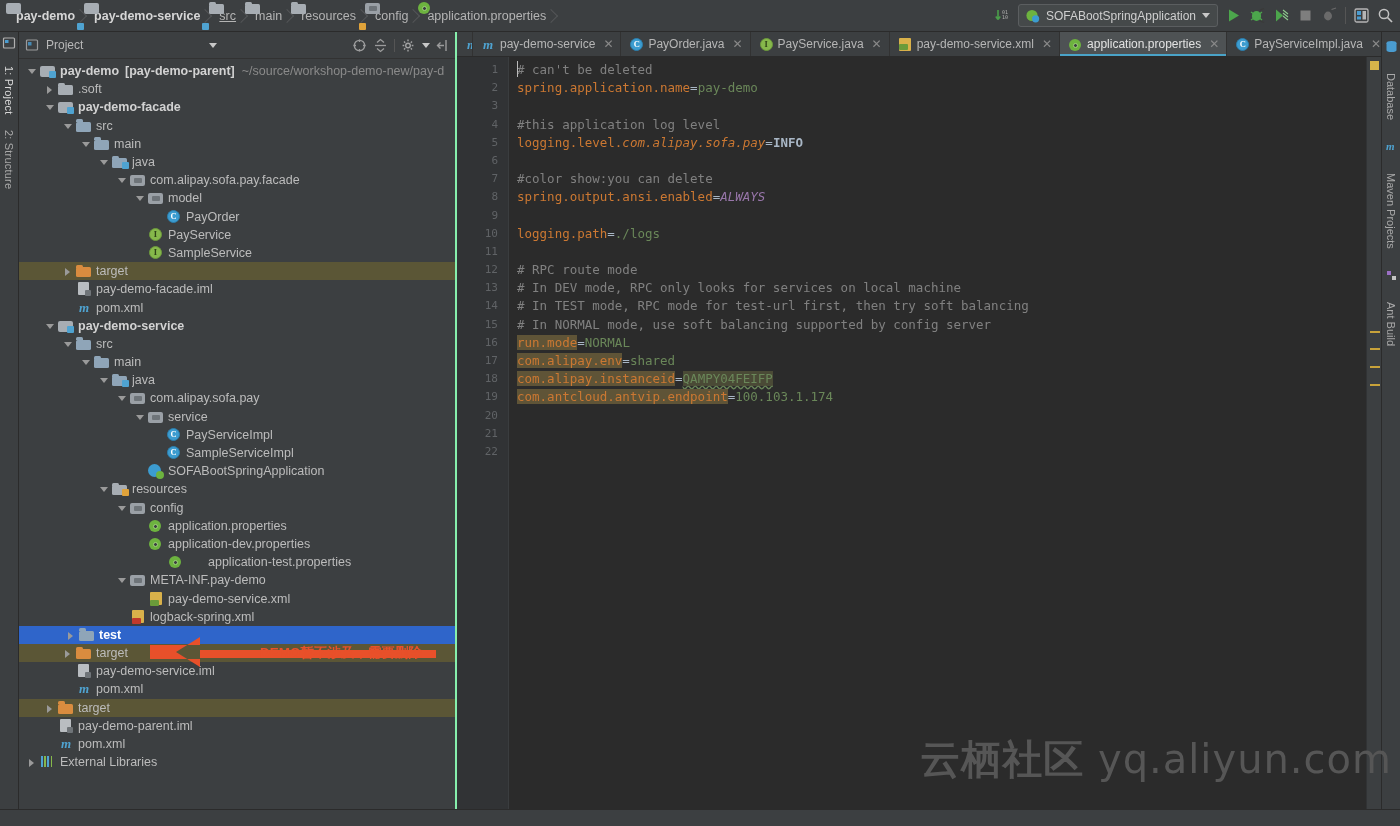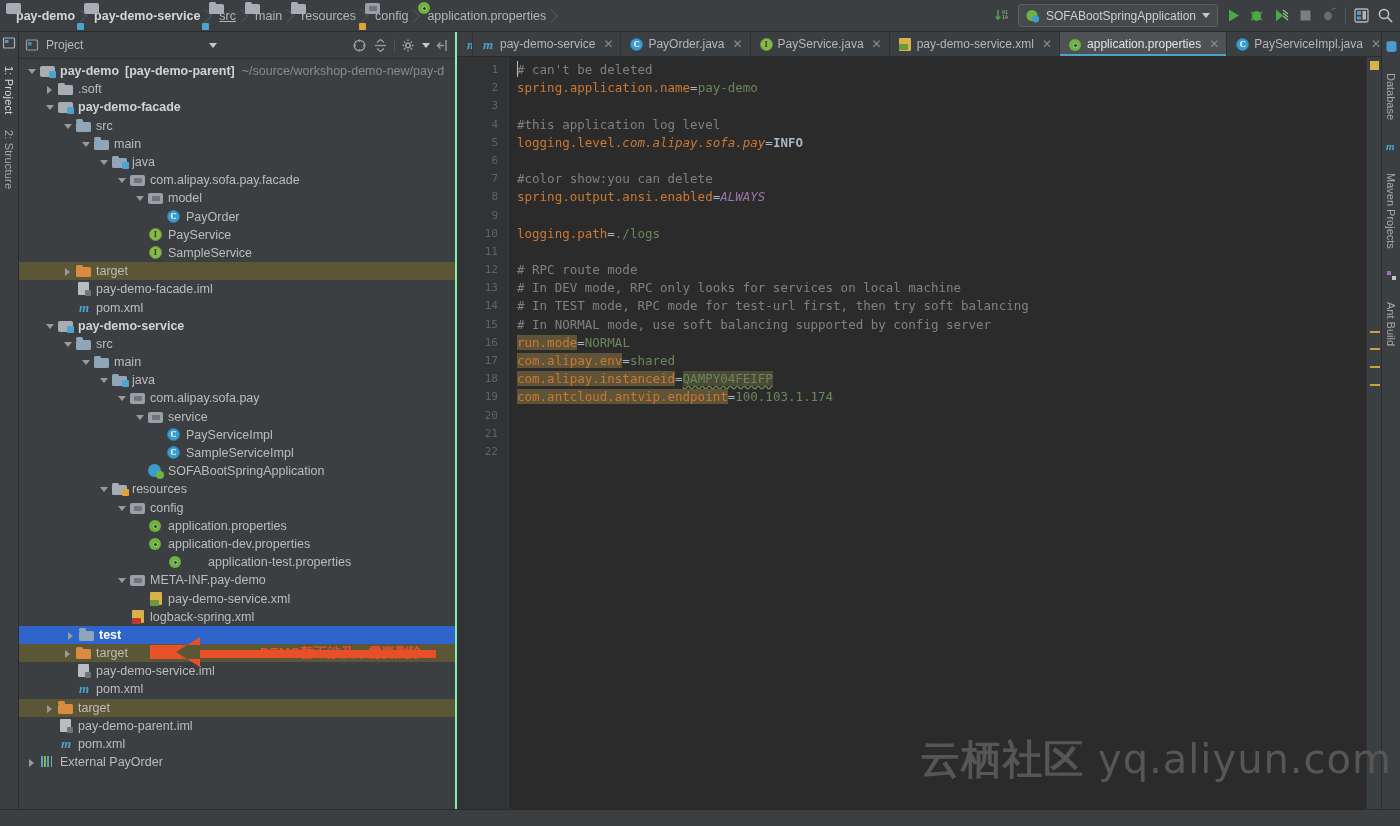--- a/index.html
+++ b/index.html
@@ -506,21 +506,21 @@
             <span class="nm">pay-demo-parent.iml</span>
           </div>
           <div class="row" style="padding-left: 26px;">
             <span class="arw"></span>
             <span class="ico mvn">m</span>
             <span class="nm">pom.xml</span>
           </div>
           <div class="row" style="padding-left: 8px;">
             <span class="arw c"></span>
             <span class="ico lib"></span>
-            <span class="nm">External PayOrder</span>
+            <span class="nm">External Libraries</span>
           </div>
         </div>
     </div>
 
     <div class="editor">
       <div class="tabs" id="tabs">
           <div class="tab clip" style="max-width: 70px;">
             <span class="ico ti mvn" style="margin-right: 0px;">m</span>
           </div>
           <div class="tab">

